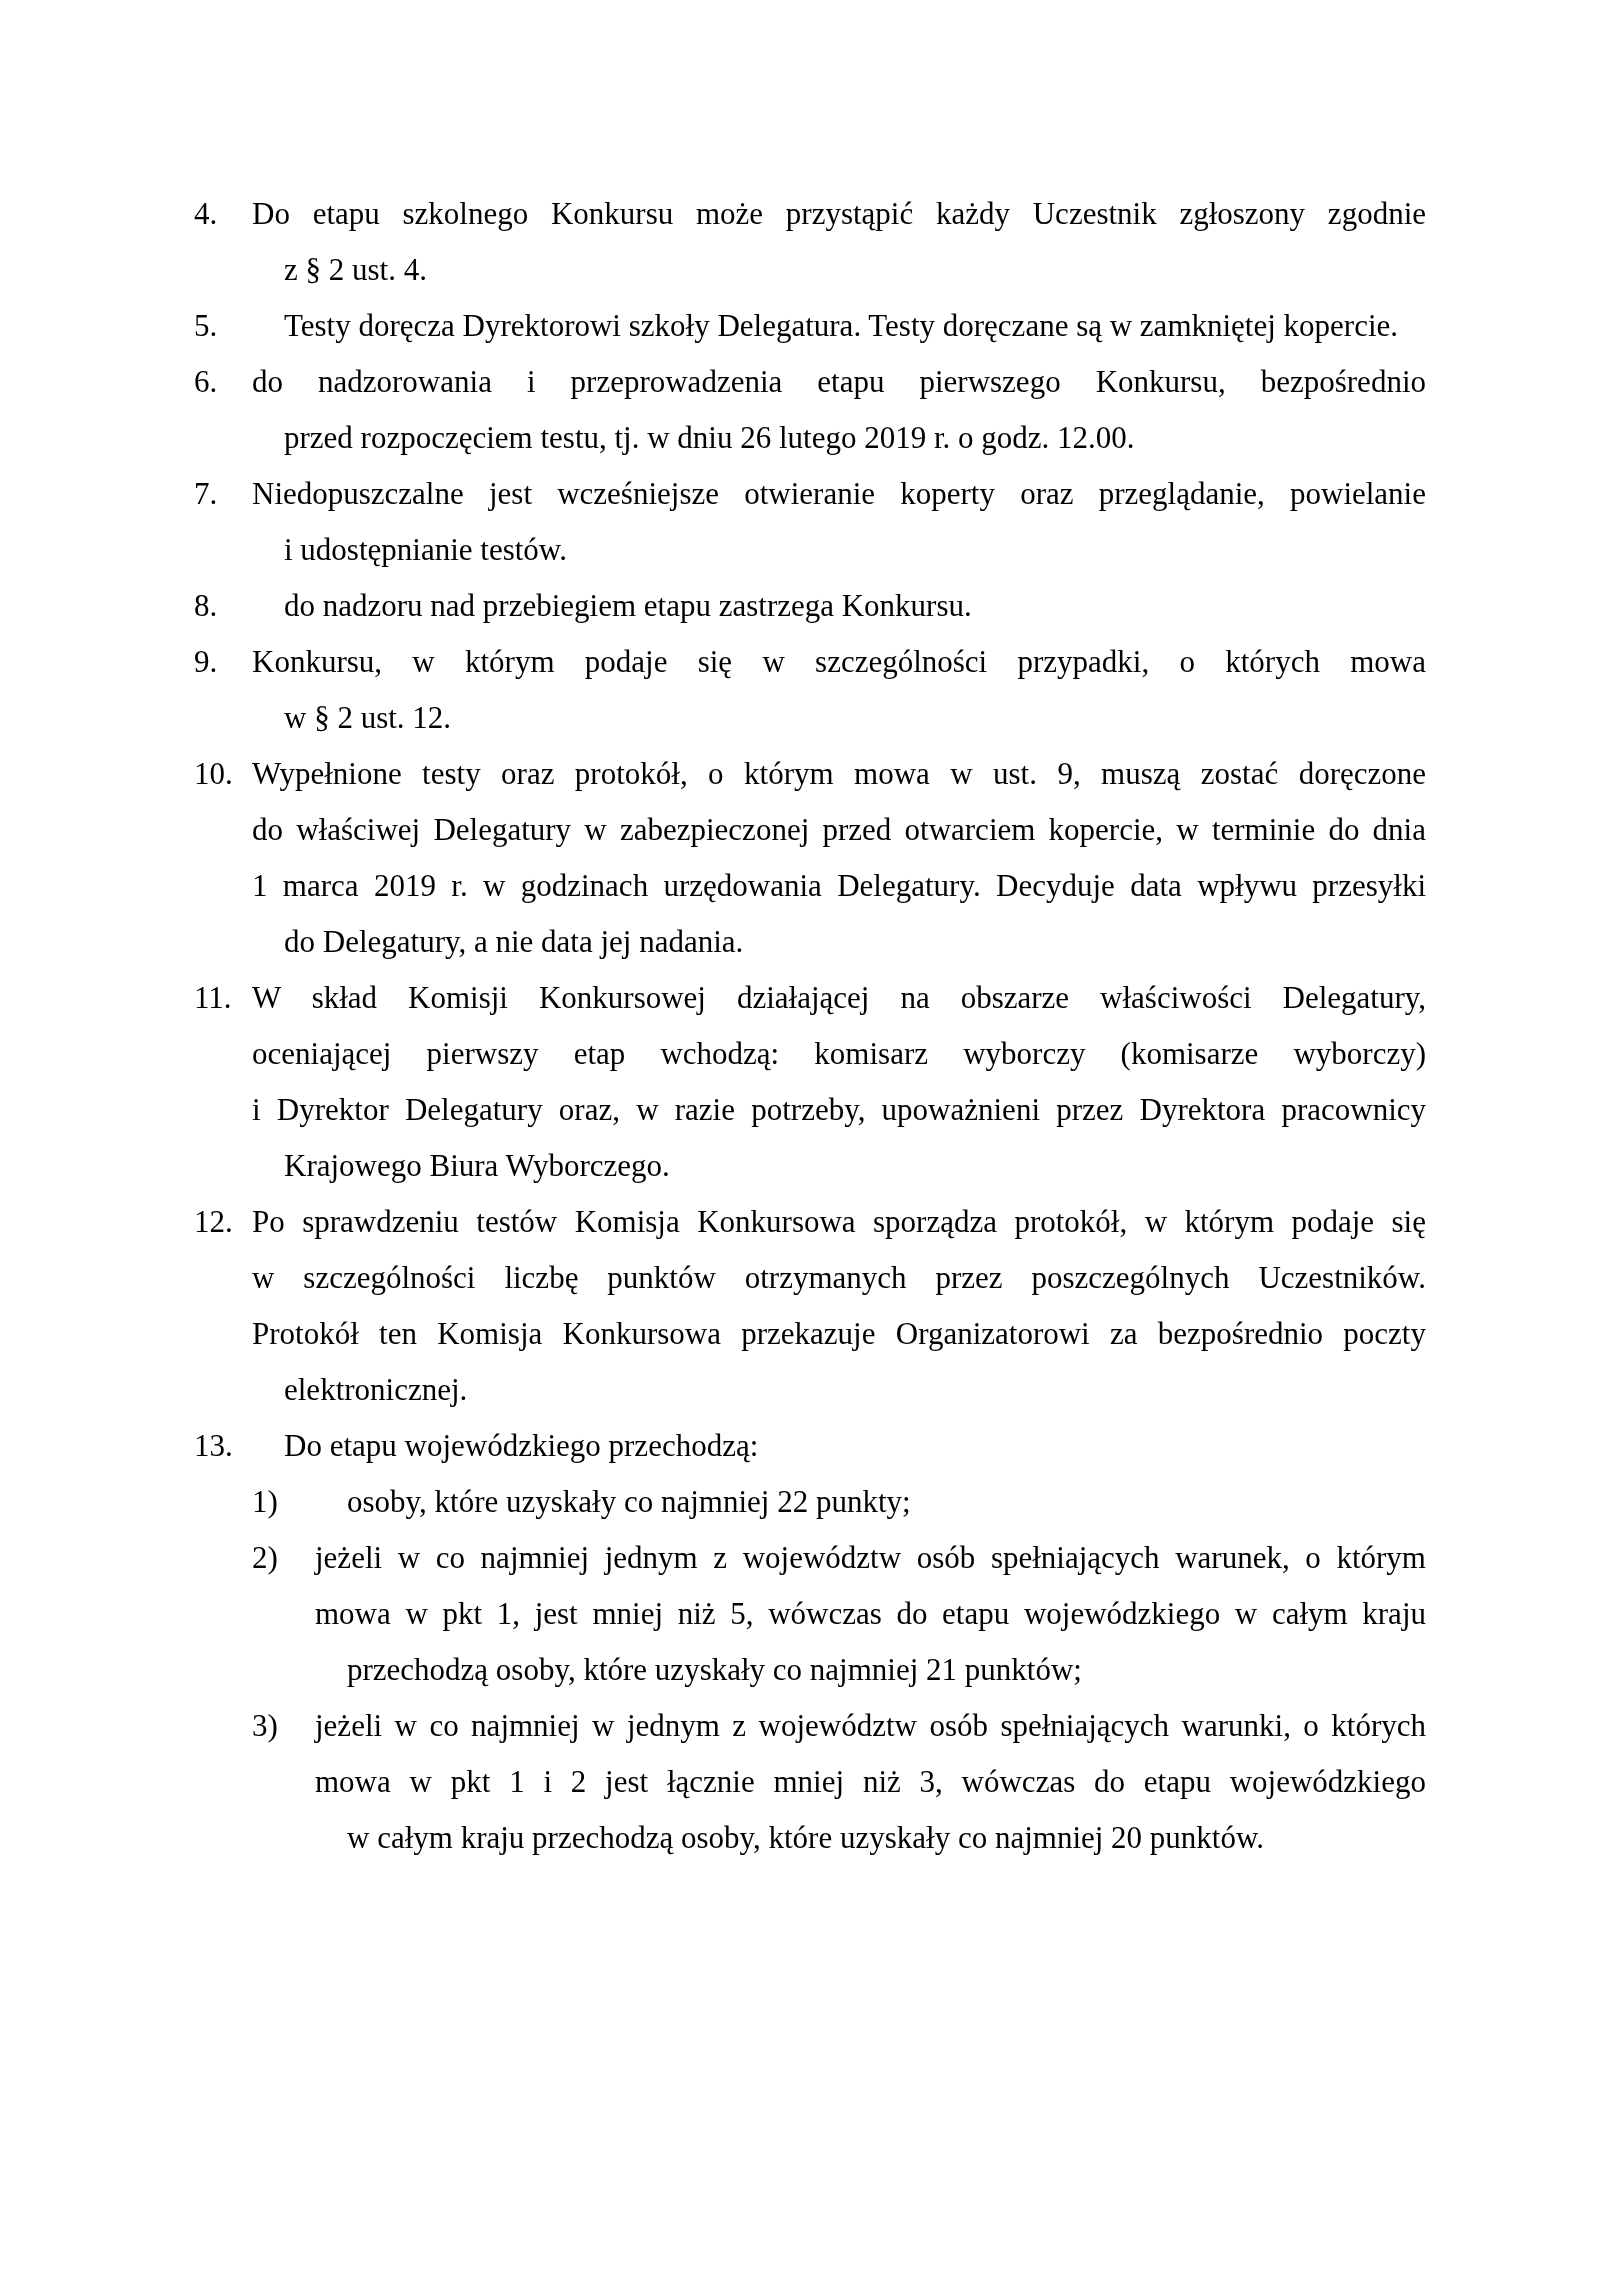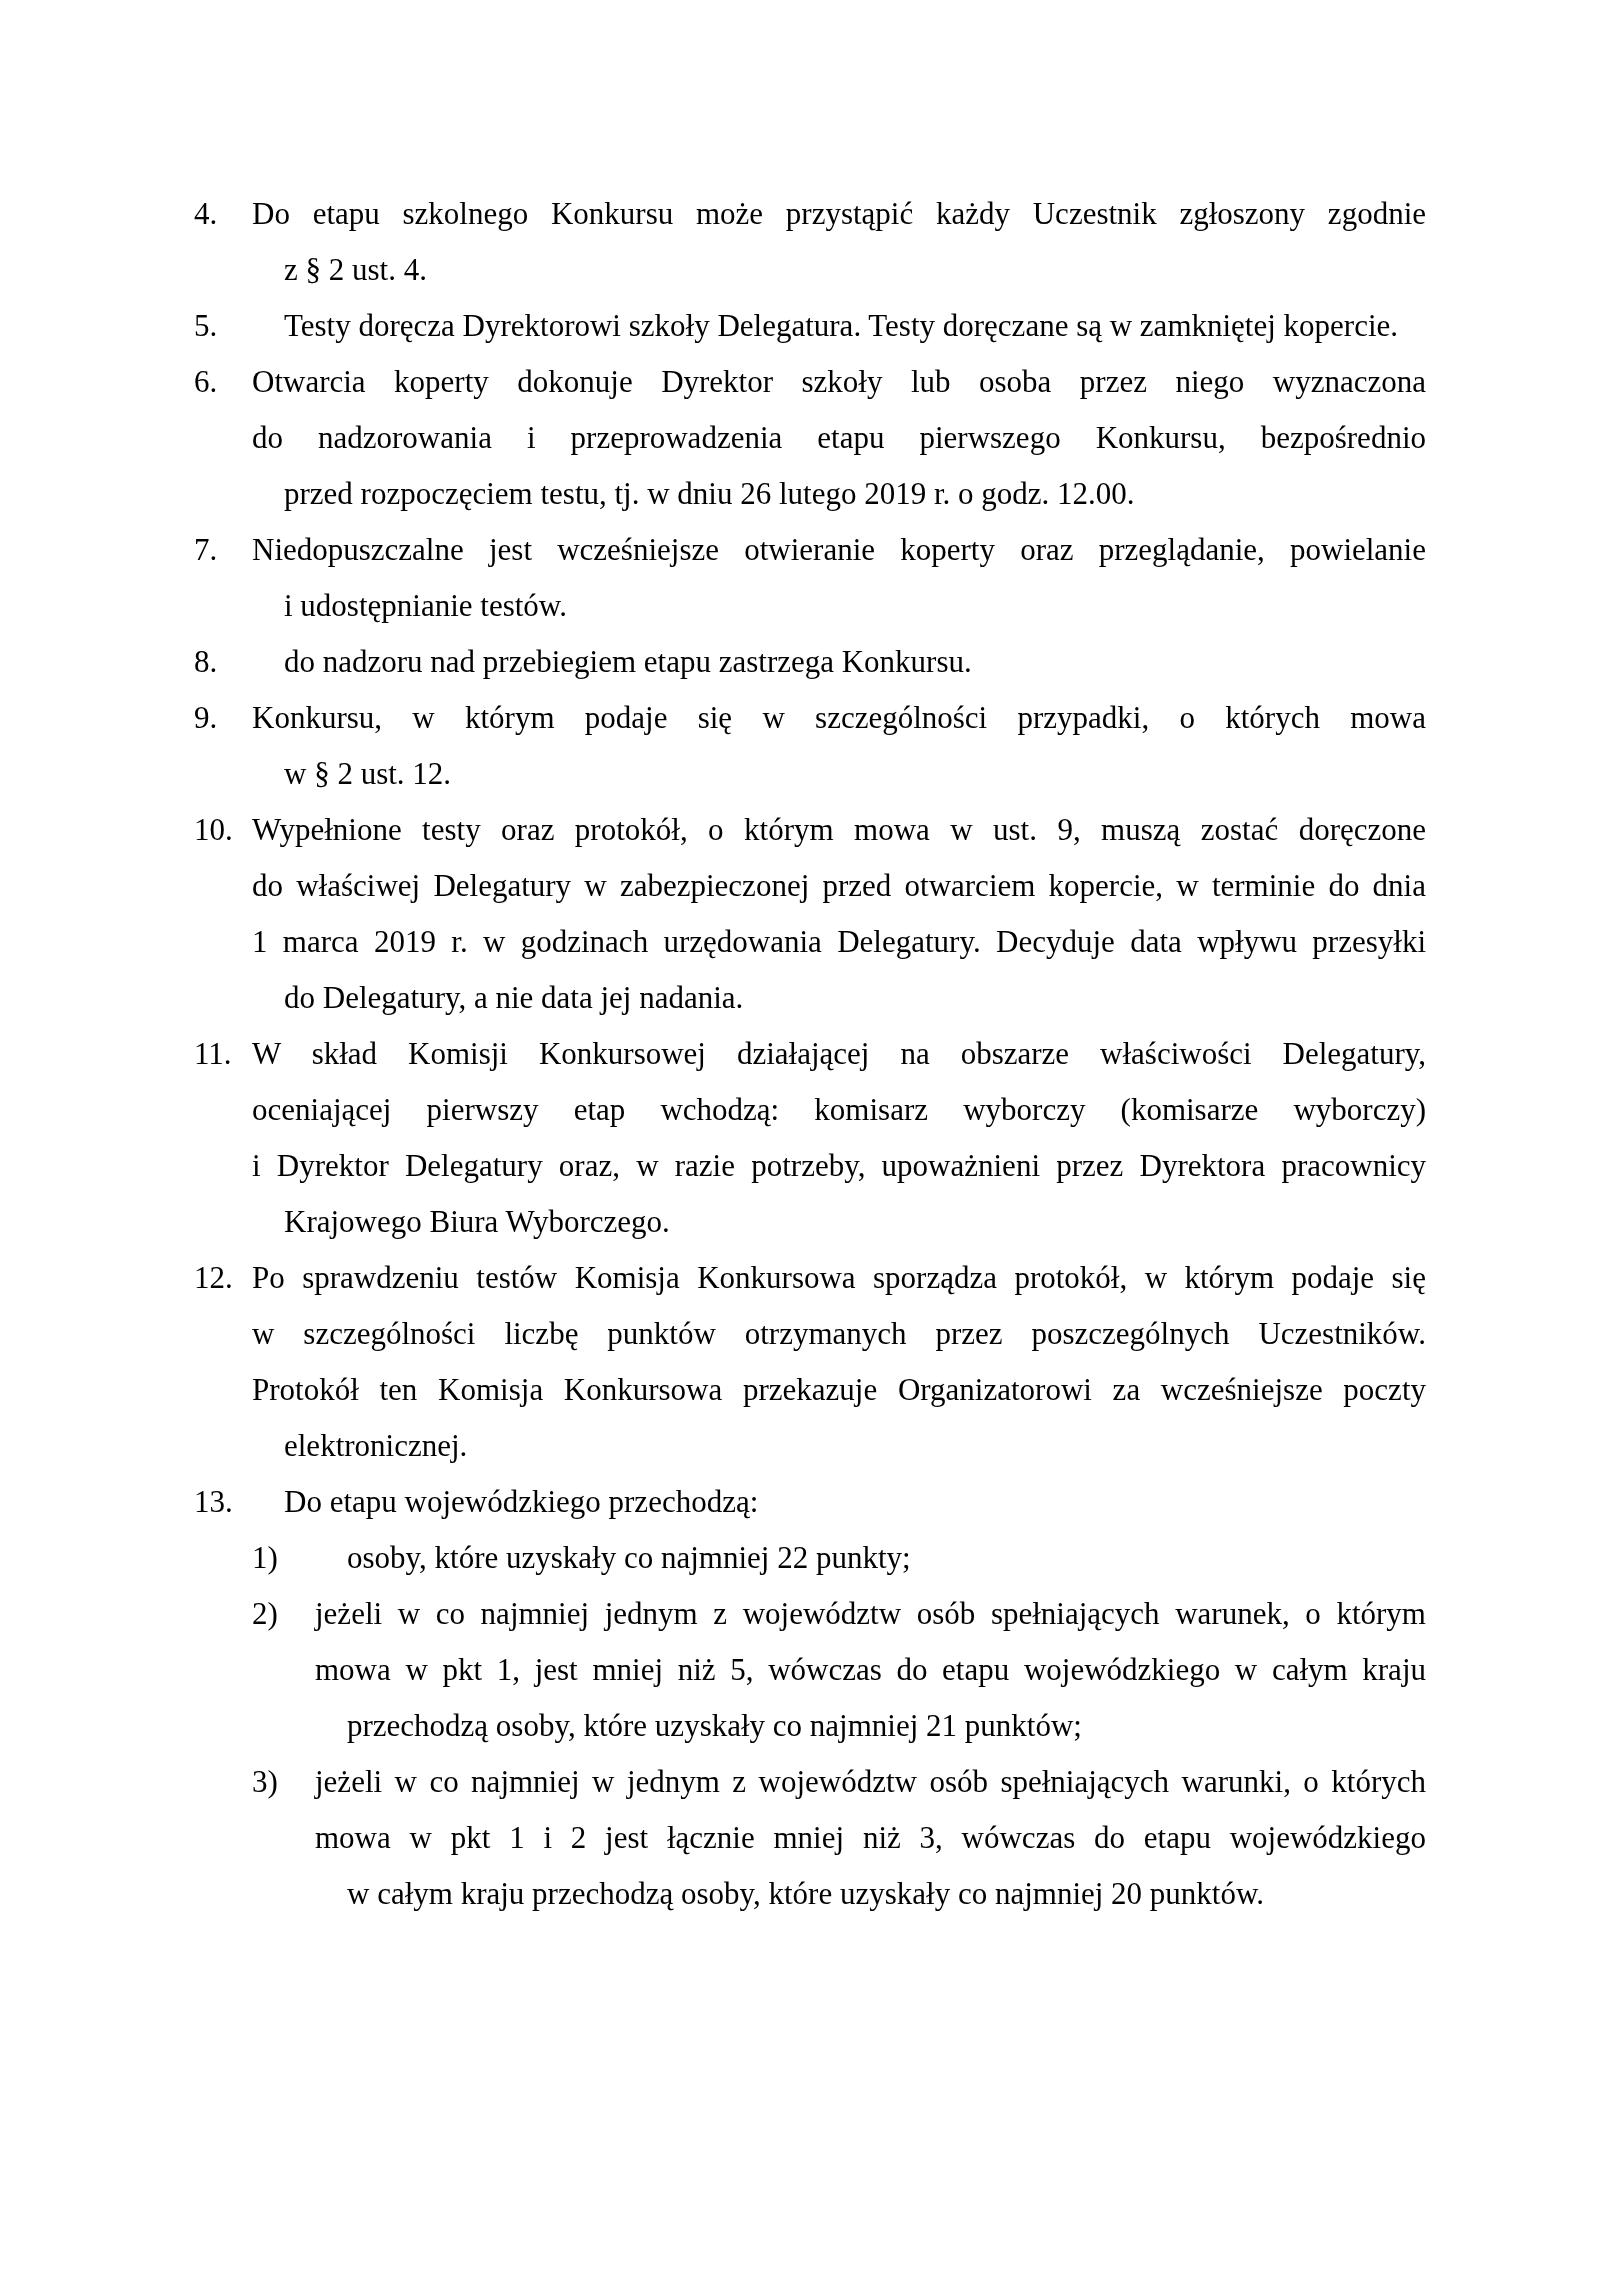--- a/index.html
+++ b/index.html
@@ -58,21 +58,20 @@
         </div>
         <div class="item">
           <span class="num">5.</span>
           <div class="body">
             <div class="line last">Testy doręcza Dyrektorowi szkoły Delegatura. Testy doręczane są w zamkniętej kopercie.</div>
           </div>
         </div>
         <div class="item">
           <span class="num">6.</span>
           <div class="body">
-            <div class="line">Otwarcia koperty dokonuje Dyrektor szkoły lub osoba przez niego wyznaczona</div>
             <div class="line">do&nbsp;nadzorowania i przeprowadzenia etapu pierwszego Konkursu, bezpośrednio</div>
             <div class="line last">przed rozpoczęciem testu, tj. w dniu 26 lutego 2019 r. o godz. 12.00.</div>
           </div>
         </div>
         <div class="item">
           <span class="num">7.</span>
           <div class="body">
             <div class="line">Niedopuszczalne jest wcześniejsze otwieranie koperty oraz przeglądanie, powielanie</div>
             <div class="line last">i udostępnianie testów.</div>
           </div>
@@ -106,21 +105,21 @@
             <div class="line">oceniającej pierwszy etap wchodzą: komisarz wyborczy (komisarze wyborczy)</div>
             <div class="line">i Dyrektor Delegatury oraz, w razie potrzeby, upoważnieni przez Dyrektora pracownicy</div>
             <div class="line last">Krajowego Biura Wyborczego.</div>
           </div>
         </div>
         <div class="item">
           <span class="num">12.</span>
           <div class="body">
             <div class="line">Po sprawdzeniu testów Komisja Konkursowa sporządza protokół, w którym podaje się</div>
             <div class="line">w&nbsp;szczególności liczbę punktów otrzymanych przez poszczególnych Uczestników.</div>
-            <div class="line">Protokół ten Komisja Konkursowa przekazuje Organizatorowi za wcześniejsze poczty</div>
+            <div class="line">Protokół ten Komisja Konkursowa przekazuje Organizatorowi za bezpośrednio poczty</div>
             <div class="line last">elektronicznej.</div>
           </div>
         </div>
         <div class="item">
           <span class="num">13.</span>
           <div class="body">
             <div class="line last">Do etapu wojewódzkiego przechodzą:</div>
           </div>
           <div class="subitem">
             <span class="num">1)</span>

